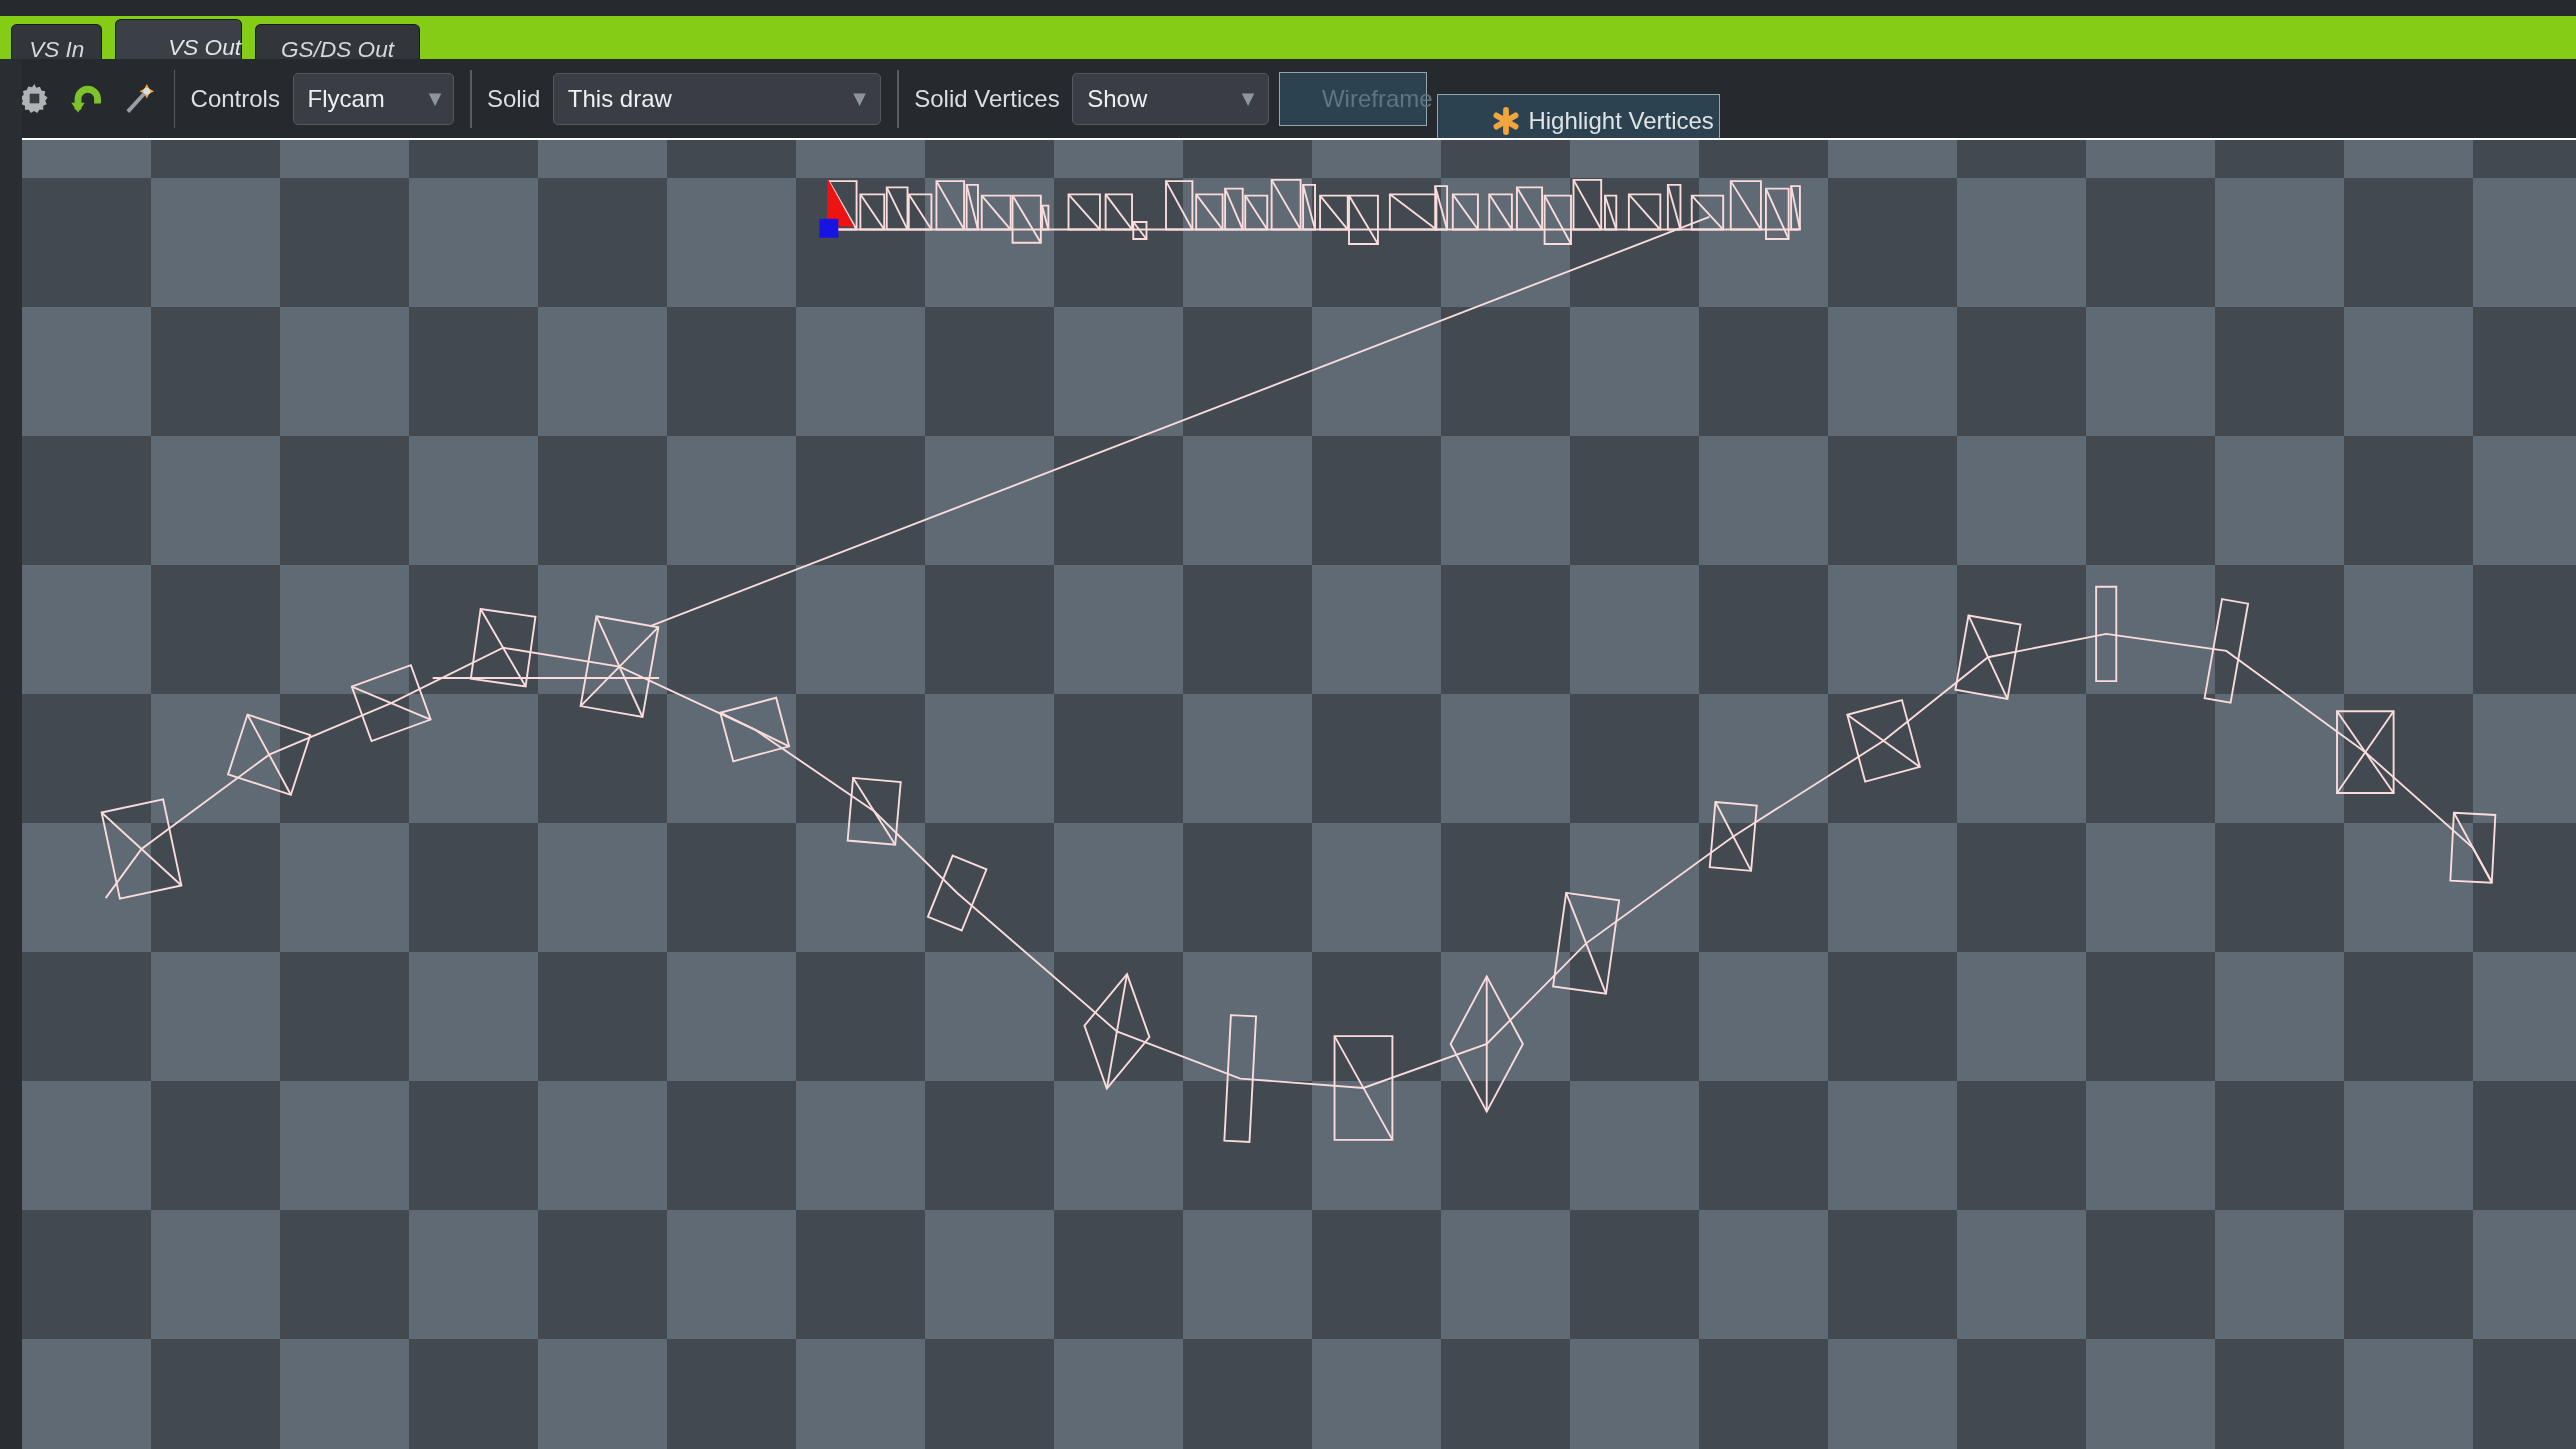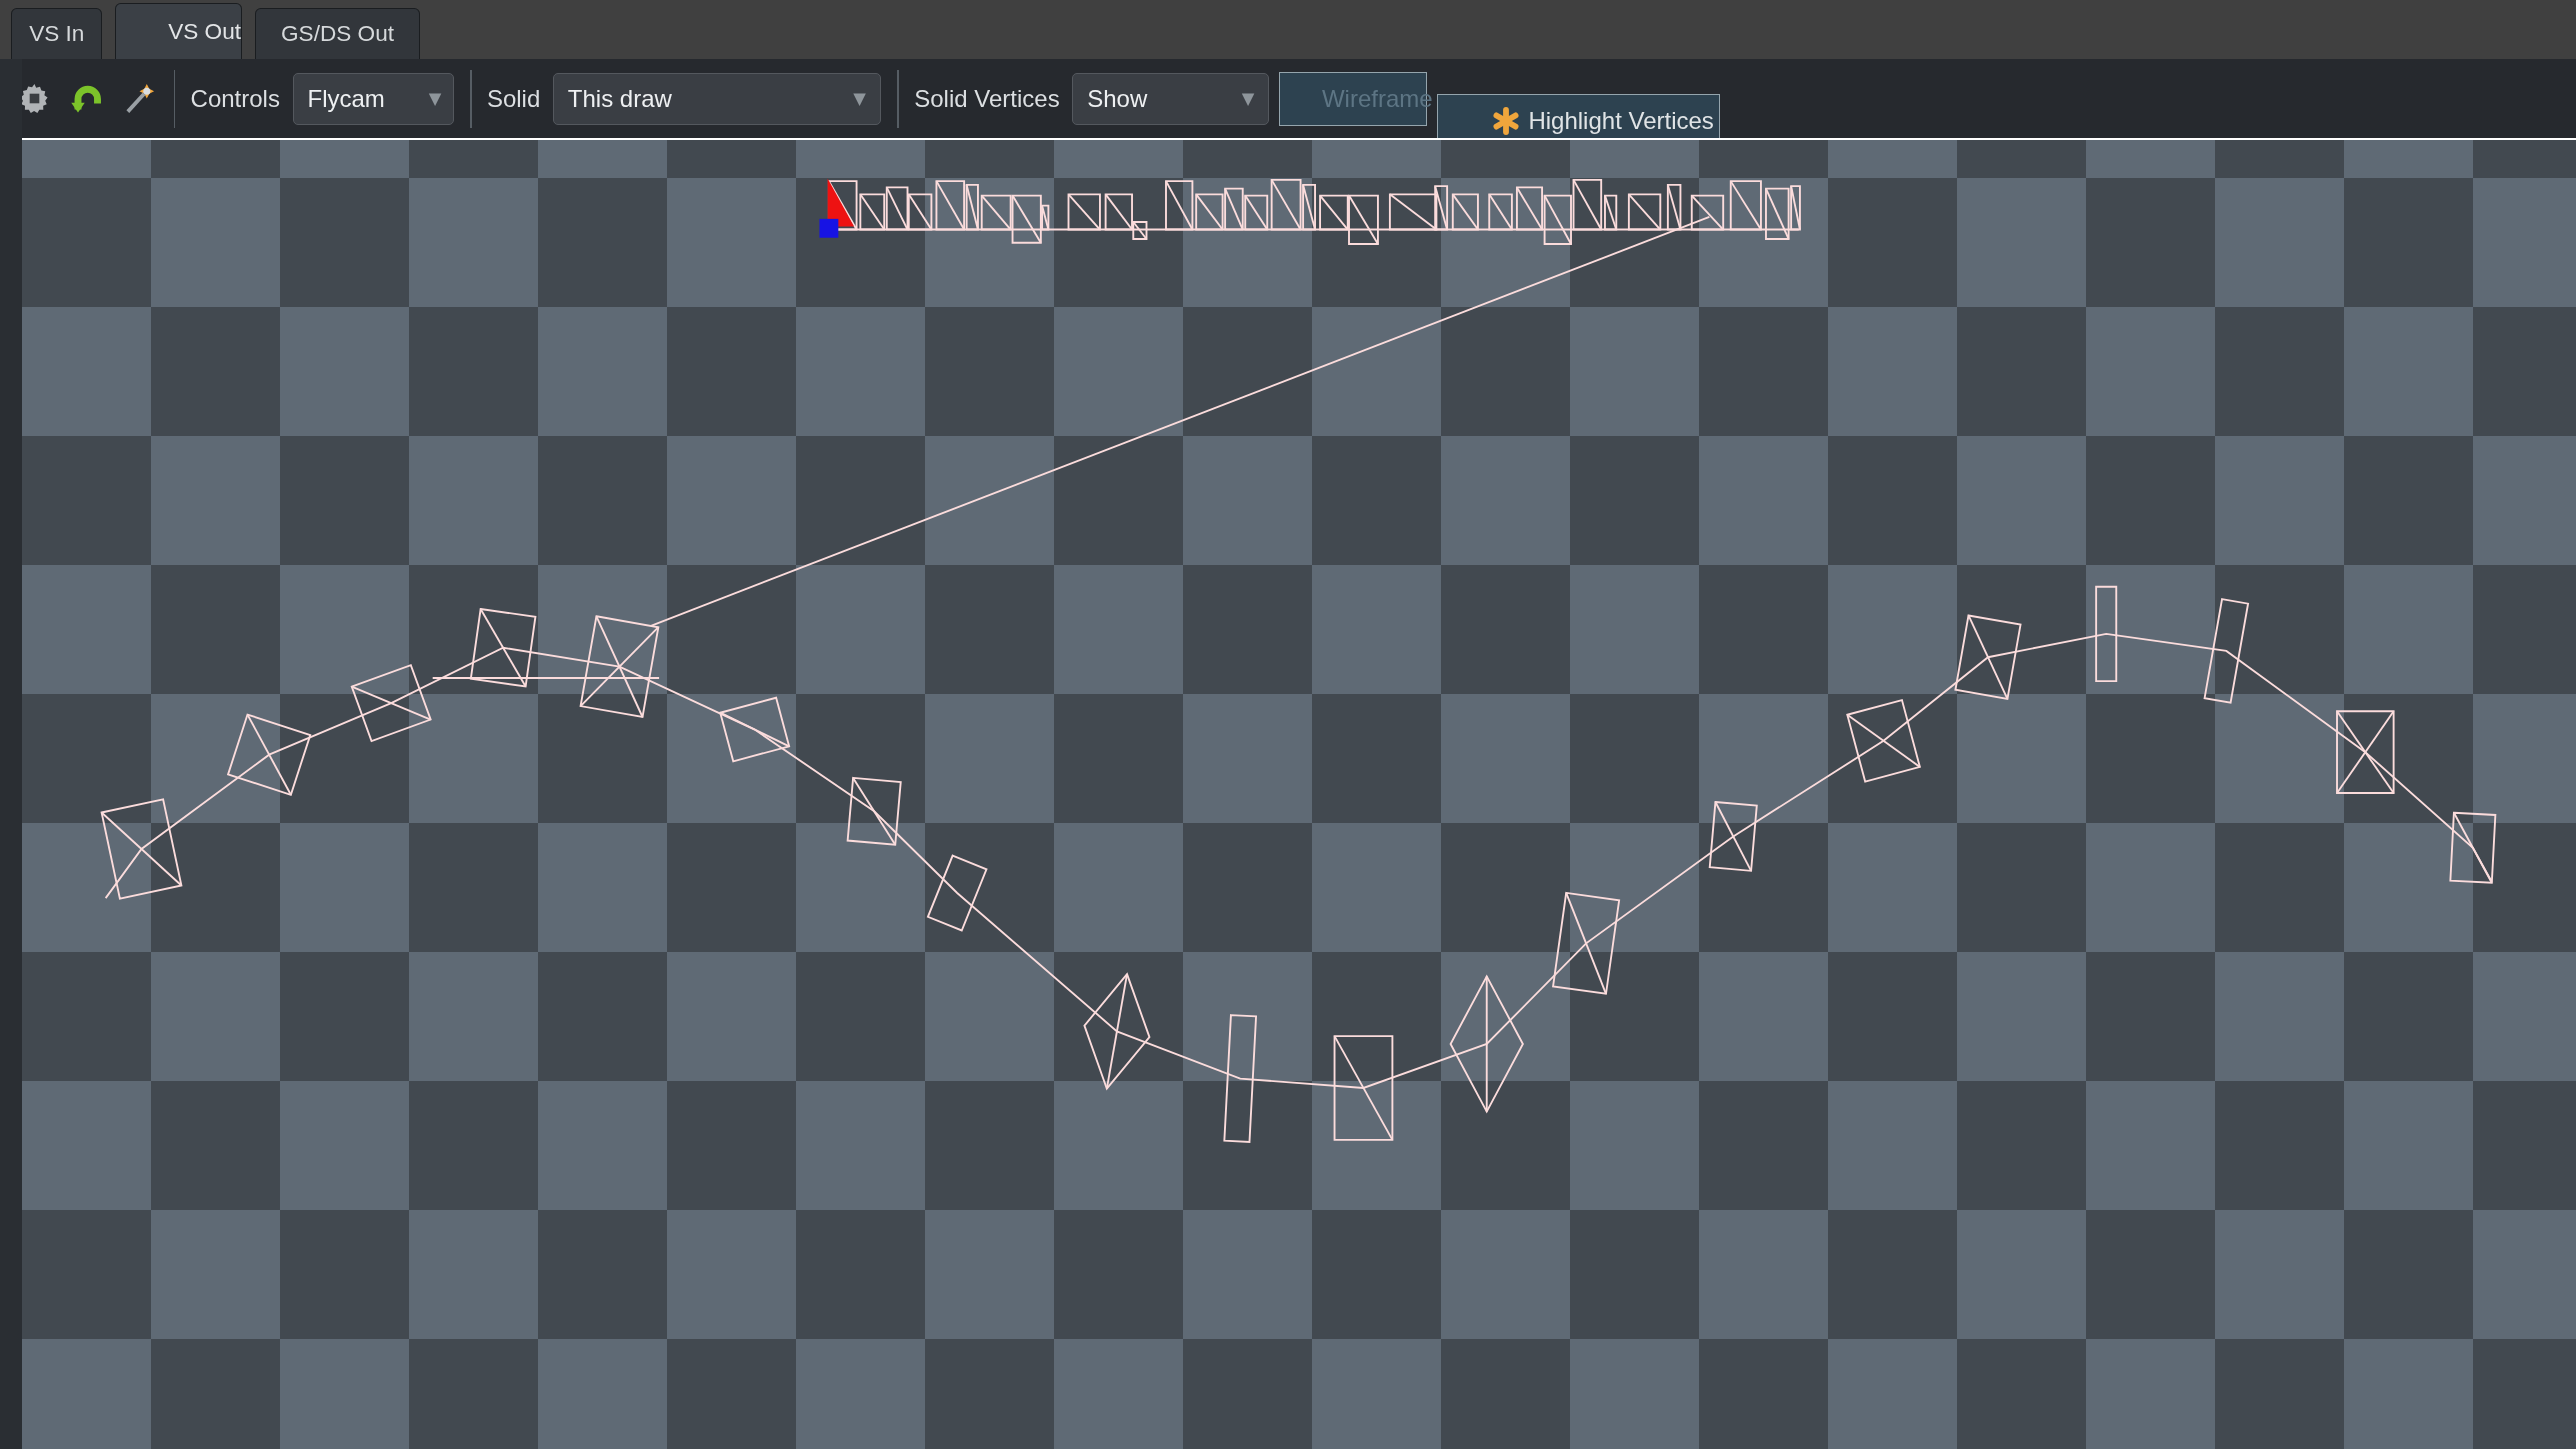--- a/index.html
+++ b/index.html
@@ -1,20 +1,20 @@
 <!DOCTYPE html>
 <html style="font-size:10px"><head>
 <meta charset="utf-8">
 <style>
   html,body{margin:0;padding:0;background:#26292e;}
   #root{position:relative;width:2576px;height:1449px;overflow:hidden;
         font-family:"Liberation Sans","DejaVu Sans",sans-serif;
         -webkit-font-smoothing:antialiased;}
   
-  .tabbar{position:absolute;left:0;top:0;width:100%;height:59px;background:#404040;}
+  .tabbar{position:absolute;left:0;top:16px;width:100%;height:59px;background:#84cc16;font-style:italic;}
   .tab{position:absolute;top:7.5px;height:52px;background:#32363b;border:1.3px solid #1a1d20;
        border-bottom:none;border-radius:5.7px 5.7px 0 0;color:#d6d9db;font-size:22.6px;
        display:flex;align-items:center;justify-content:center;box-sizing:border-box;}
   .tab.sel{top:3.1px;height:56px;background:#3b4046;color:#e3e5e7;justify-content:flex-end;}
   
   .toolbar{position:absolute;left:0;top:59px;width:100%;height:79px;background:#26292e;
            display:flex;align-items:center;color:#dcdfe2;font-size:24px;}
   .ticon{display:flex;align-items:center;justify-content:center;width:36px;height:36px;margin-left:16.4px;cursor:pointer;}
   .sep{width:1.9px;height:58px;background:#565d64;margin:0 8.8px 0 16.4px;}
   .tlabel{margin:0 12.6px 0 6.3px;white-space:nowrap;text-align:center;}

